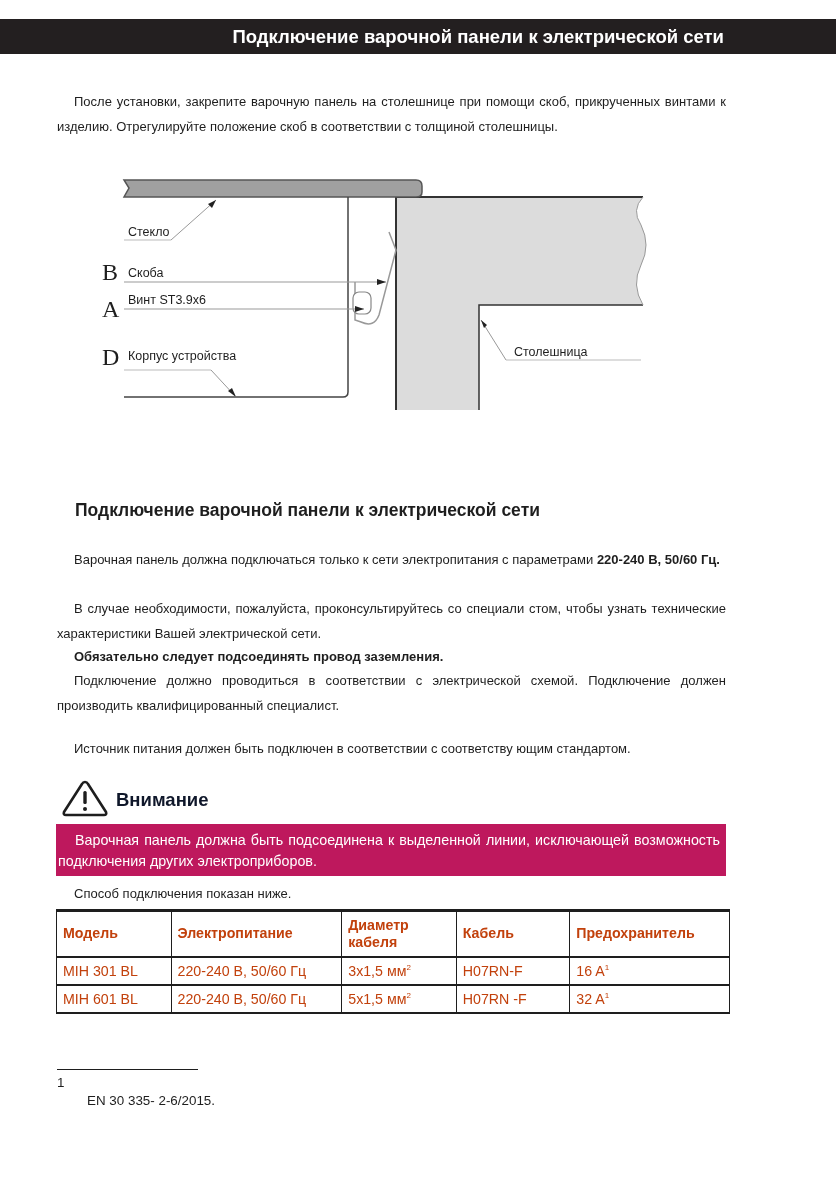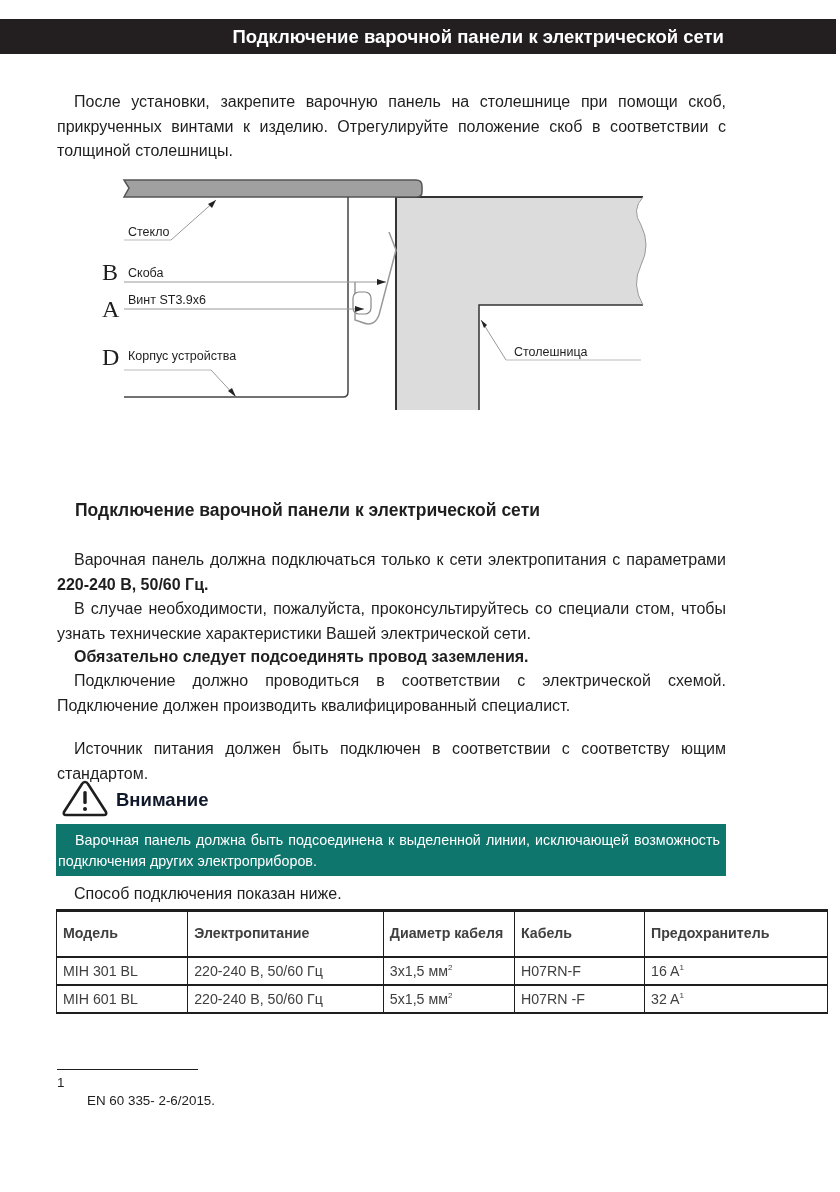--- a/index.html
+++ b/index.html
@@ -2,35 +2,35 @@
 <html><head>
   <meta charset="utf-8">
   <style>
     html, body { margin: 0; padding: 0; background: #ffffff; }
     body { width: 840px; height: 1192px; position: relative; overflow: hidden;
            font-family: "Liberation Sans", sans-serif; color: #1e1e1e; }
     .header-bar { position: absolute; left: 0; top: 19px; width: 836px; height: 35px;
                   background: #231f20; }
     .header-title { position: absolute; right: 112px; top: 0; line-height: 35px;
                     color: #ffffff; font-size: 18.5px; font-weight: bold; white-space: nowrap; }
-    .para { position: absolute; left: 57px; width: 669px; font-size: 16px; line-height: 24.6px;
+    .para { position: absolute; left: 57px; width: 669px; font-size: 13px; line-height: 24.6px;
             text-align: justify; text-align-last: left; margin: 0; }
     .para .indent { display: inline-block; width: 17px; }
     .section-title { position: absolute; left: 75px; top: 500px; font-size: 17.5px; font-weight: bold;
                      color: #1e1e1e; white-space: nowrap; }
     b.strong { font-weight: bold; }
     .diagram { position: absolute; left: 96px; top: 170px; width: 560px; height: 240px; }
     .warn-head { position: absolute; left: 60px; top: 780px; height: 40px; display: flex; align-items: center; }
     .warn-head .title { font-size: 18.5px; font-weight: bold; margin-left: 6px; color: #0f172a; }
-    .warn-box { position: absolute; left: 56px; top: 824px; width: 670px; height: 52px; background: #0f766e;
+    .warn-box { position: absolute; left: 56px; top: 824px; width: 670px; height: 52px; background: #be185d;
                 color: #ffffff; font-size: 14.3px; line-height: 20.5px; box-sizing: border-box;
                 padding: 6px 6px 0 2px; text-align: justify; text-align-last: left; }
     .warn-box .indent { display: inline-block; width: 17px; }
     .table-wrap { position: absolute; left: 56px; top: 909px; width: 670px; }
-    table { border-collapse: collapse; width: 772px; font-size: 14.2px; color: #404040; }
+    table { border-collapse: collapse; width: 674px; font-size: 14.2px; color: #c2410c; }
     th, td { text-align: left; padding: 0 6px; vertical-align: middle; }
     thead tr { border-top: 3px solid #1e1e1e; border-bottom: 2px solid #1e1e1e; height: 46px; }
     th { font-weight: bold; line-height: 17px; border-left: 1px solid #1e1e1e; }
     th:first-child, td:first-child { border-left: 1px solid #1e1e1e; }
     th:last-child, td:last-child { border-right: 1px solid #1e1e1e; }
     td { border-left: 1px solid #1e1e1e; height: 26px; }
     tbody tr { border-bottom: 2px solid #1e1e1e; margin-top: 44px; }
     sup { font-size: 8px; vertical-align: 6px; }
     .fn-rule { position: absolute; left: 57px; top: 1069px; width: 141px; height: 1px; background: #1e1e1e; }
     .fn { position: absolute; left: 57px; top: 1074px; font-size: 13.4px; line-height: 17.5px; color: #1e1e1e; }
@@ -144,14 +144,14 @@
         <td>H07RN -F</td>
         <td><span>32 A</span><sup>1</sup></td>
       </tr>
     </tbody>
   </table>
 </div>
 
 <div class="fn-rule"></div>
 <div class="fn">
   <span class="num">1</span>
-  <span class="txt"><br><span>EN 60 335- 2-6/2015.</span></span>
+  <span class="txt"><br><span>EN 30 335- 2-6/2015.</span></span>
 </div>
 
 </body></html>

